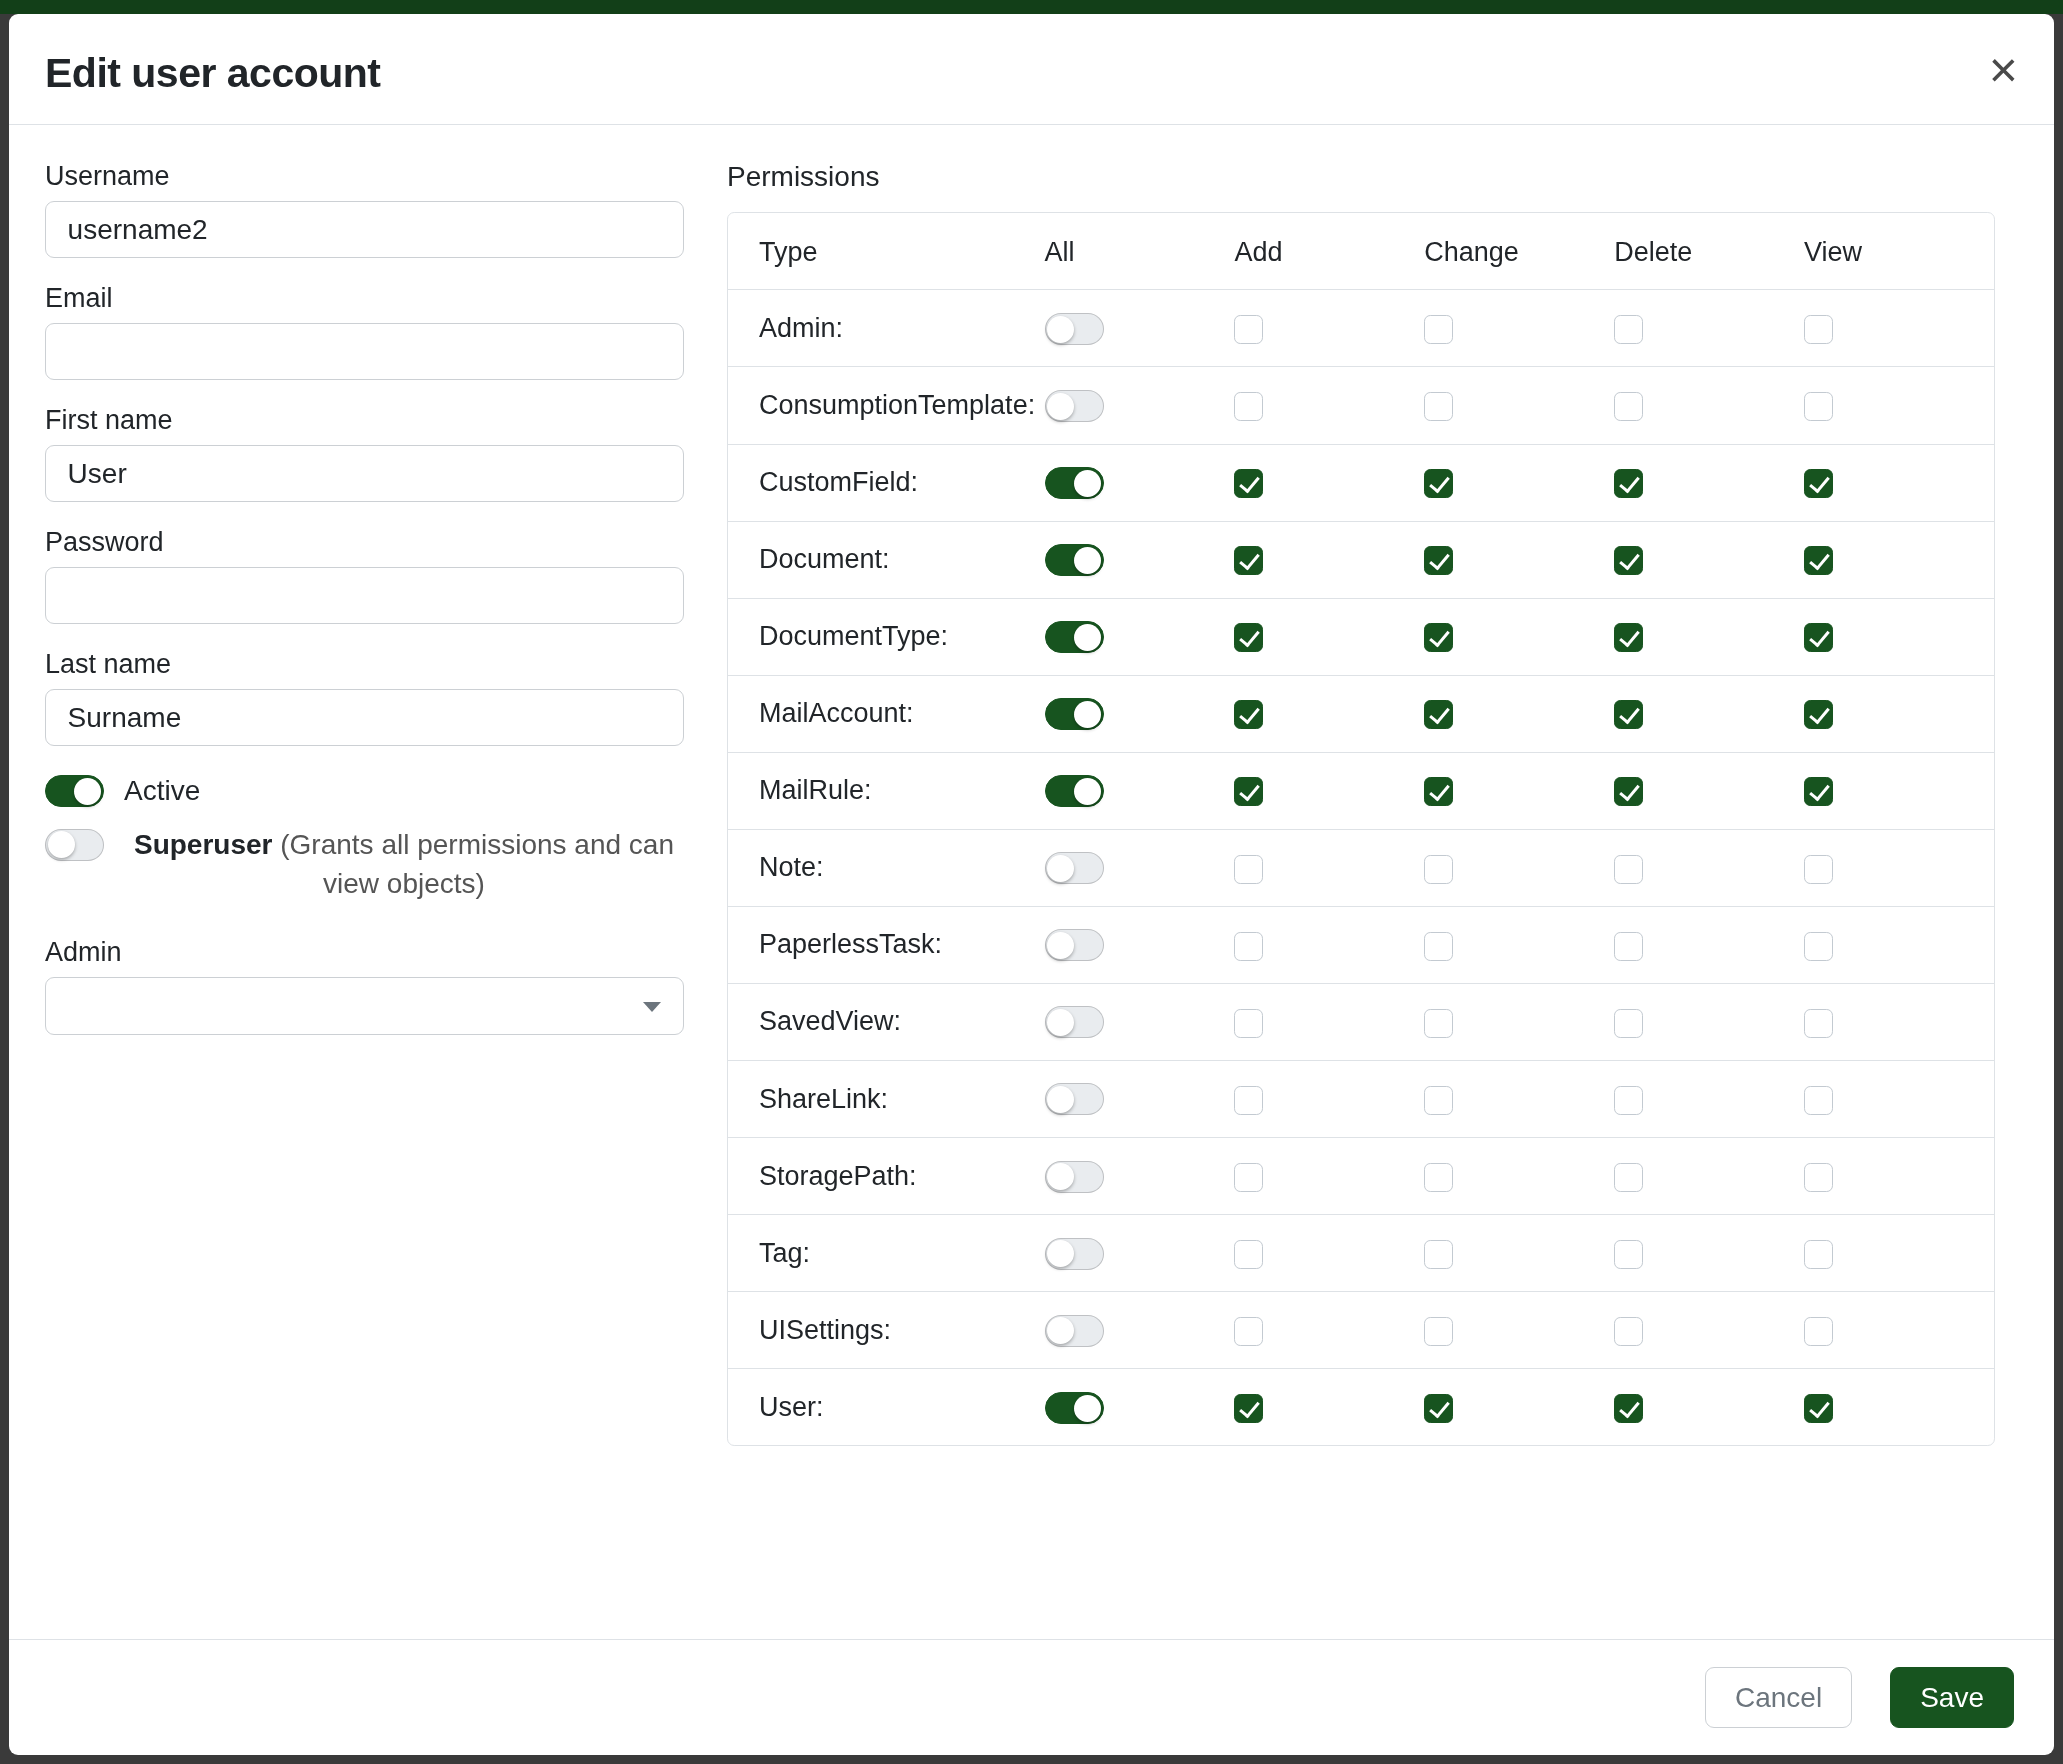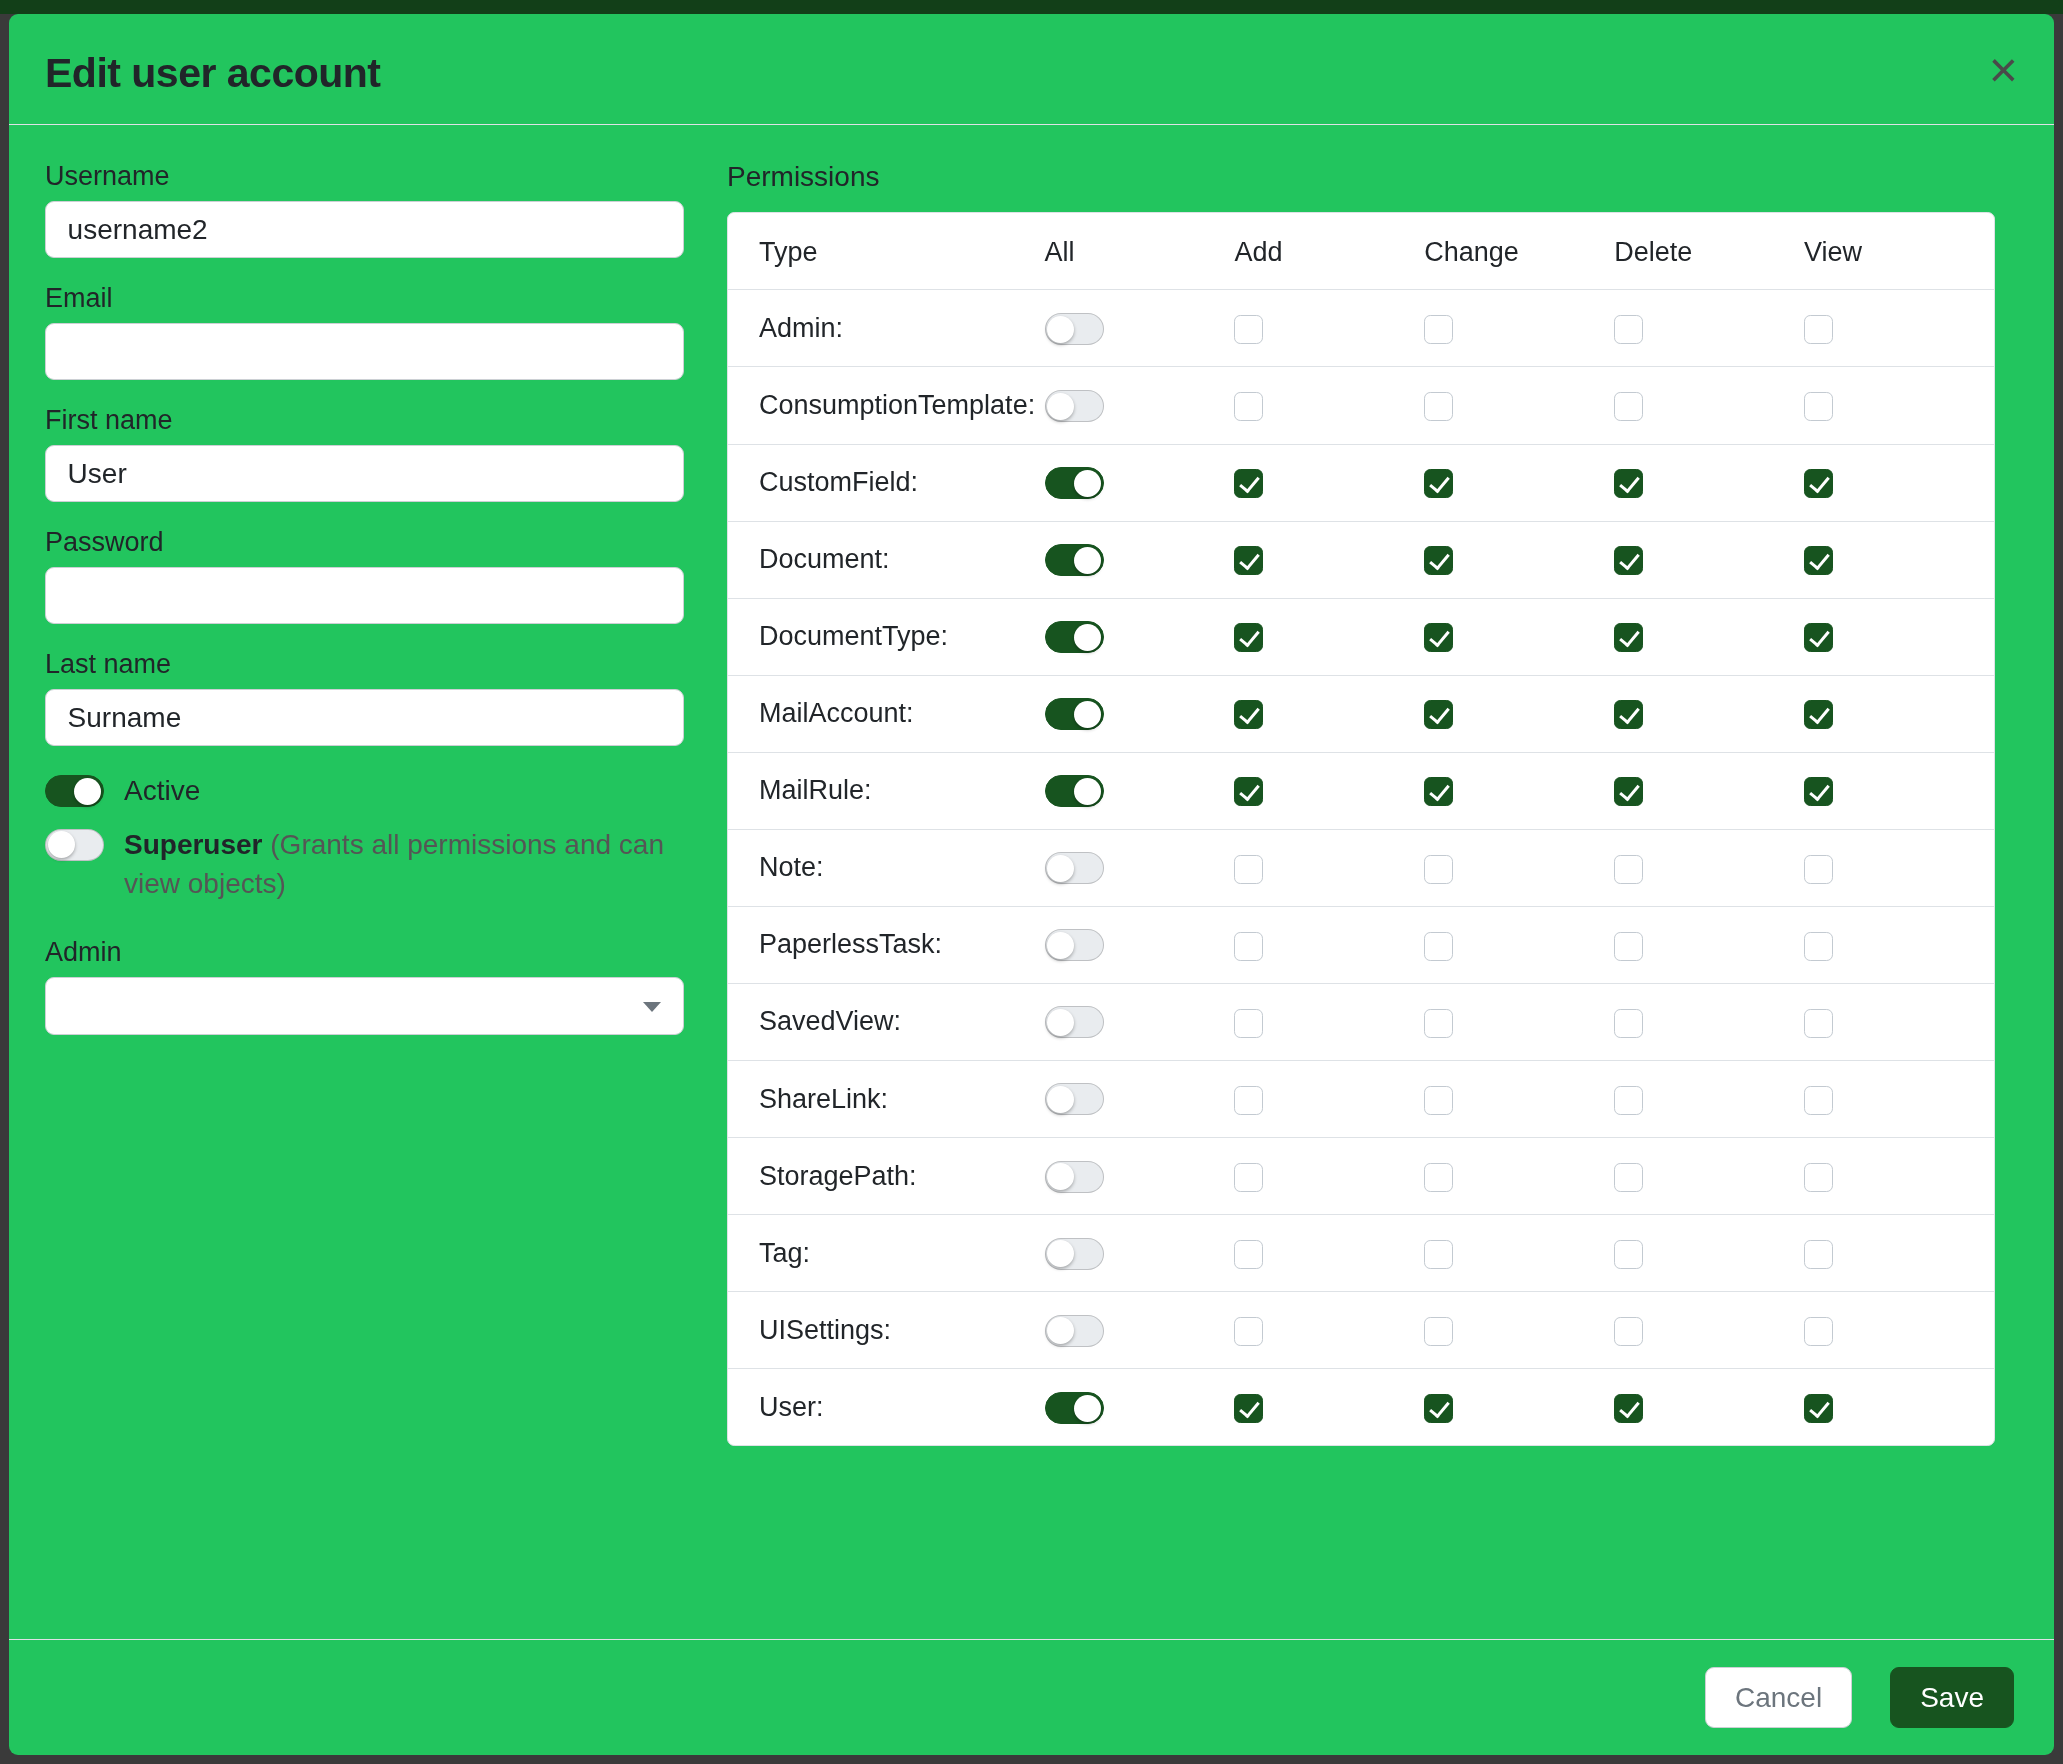--- a/index.html
+++ b/index.html
@@ -11,21 +11,21 @@
   }
   .backdrop {
     position: relative; width: 2063px; height: 1764px;
   }
   .topbar-remnant {
     position: absolute; top: 0; left: 0; right: 0; height: 14.4px;
     background: #123f18;
   }
   .modal {
     position: absolute; left: 9px; right: 9px; top: 14.4px; bottom: 9px;
-    background: #22c55e; border-radius: 9px;
+    background: #ffffff; border-radius: 9px;
     display: flex; flex-direction: column;
     overflow: hidden;
   }
   
   .modal-header {
     position: relative;
     padding: 36px 40px 27px 36px;
     border-bottom: 0.9px solid #dee2e6;
     flex-shrink: 0;
   }
@@ -64,21 +64,21 @@
     vertical-align: middle; cursor: pointer; flex-shrink: 0;
   }
   .toggle .knob {
     position: absolute; top: 1.8px; left: 1.8px;
     width: 27px; height: 27px; border-radius: 50%;
     background: #ffffff; box-shadow: 0 1.8px 3.6px rgba(0,0,0,0.3);
   }
   .toggle.on { background: #17541f; border-color: #17541f; }
   .toggle.on .knob { left: auto; right: 1.8px; }
   .switch-row {
-    display: flex; align-items: flex-start; margin-top: 14.4px;
+    display: flex; align-items: flex-start; margin-top: 14.4px; text-align: center;
   }
   .switch-row .toggle { margin-top: 3.6px; }
   .switch-text { margin-left: 20px; font-size: 28px; color: #212529; line-height: 1.4; }
   .switch-text .strong { font-weight: 700; }
   .switch-text .hint { color: #555; font-weight: 400; }
   .groups-field { margin-top: 34px; }
   .select-box {
     position: relative; width: 100%; height: 58px;
     border: 1.8px solid #ccd0d4; border-radius: 9px; background: #fff;
     cursor: pointer;

